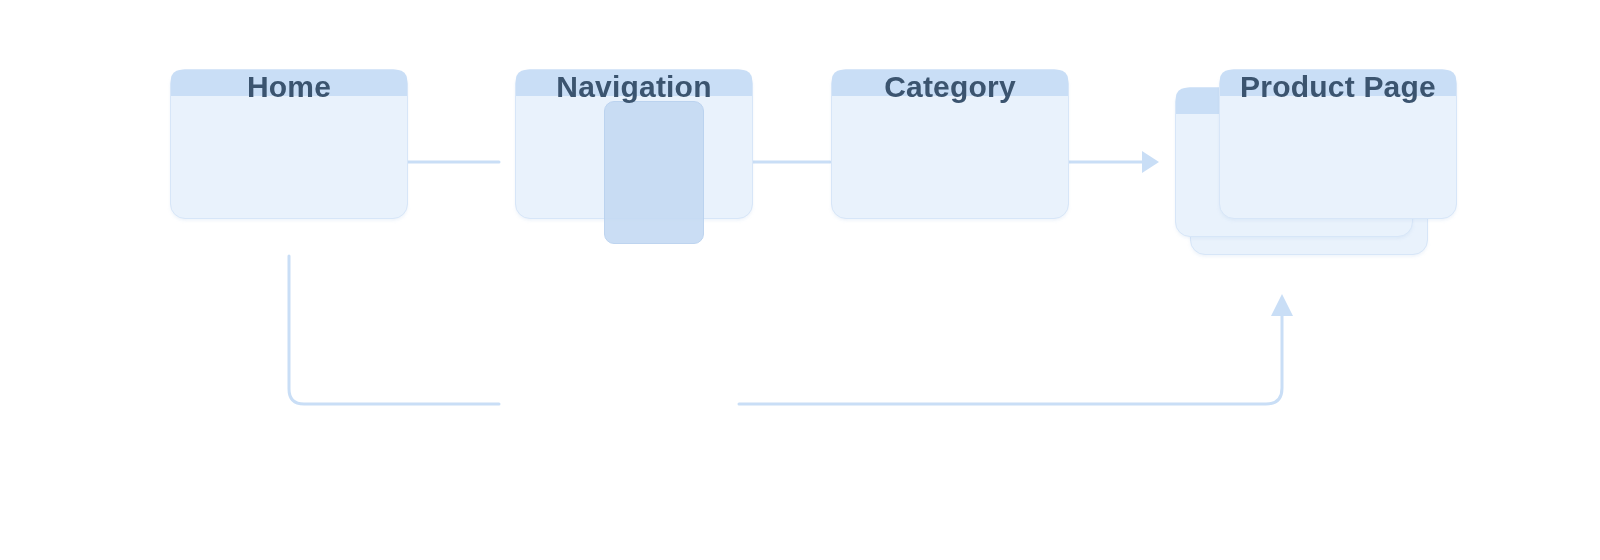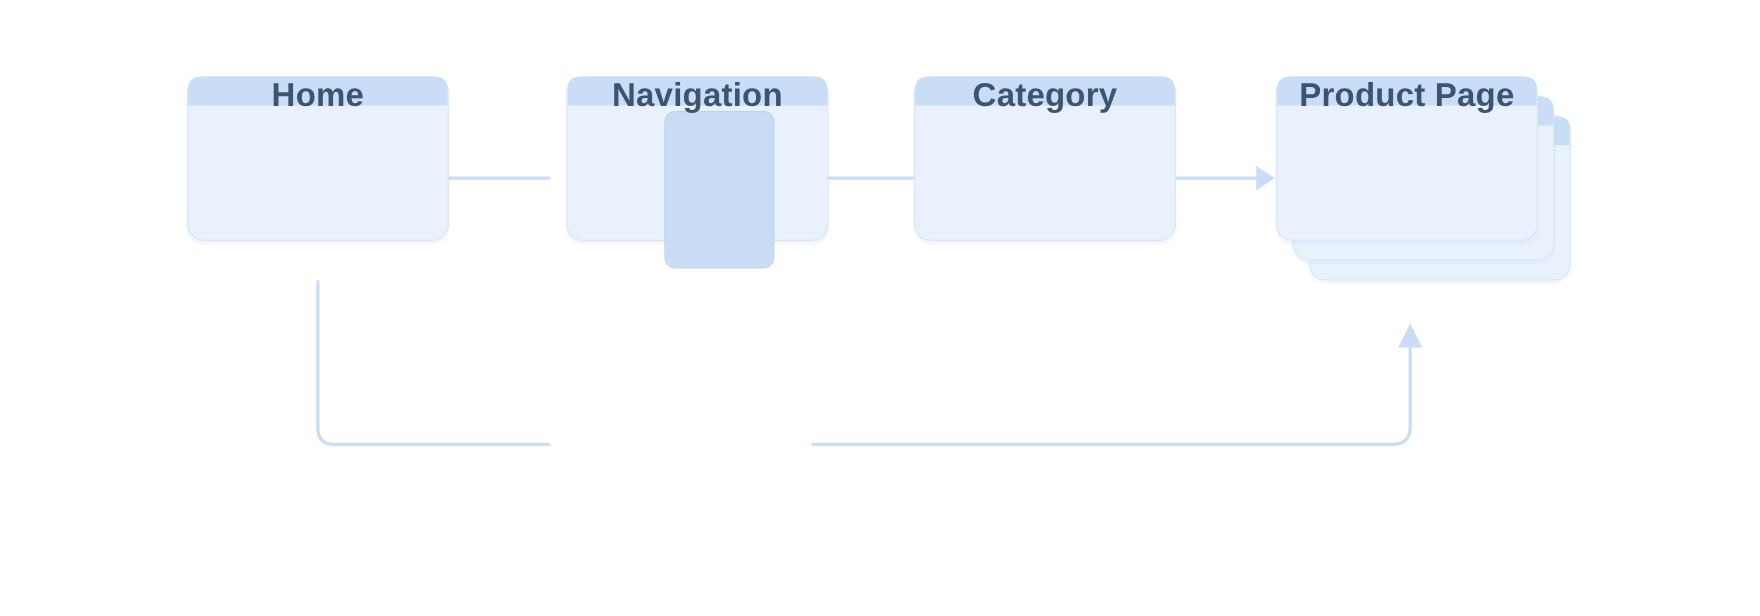--- a/index.html
+++ b/index.html
@@ -69,21 +69,21 @@
     border:1px solid var(--nav-highlight-border);
     border-radius:10px;
     box-sizing:border-box;
     opacity:0.9;
     z-index:1;
   }
   #card-home{left:170px;top:69px;}
   #card-navigation{left:492px;top:69px;margin-left:23px;}
   #card-category{left:831px;top:69px;}
   #card-search{left:500px;top:306px;}
-  #card-product-1{left:1160px;top:69px;}
+  #card-product-1{left:1219px;top:69px;}
   #card-product-2{left:1175px;top:87px;z-index:1;}
   #card-product-3{left:1190px;top:105px;z-index:0;}
 </style>
 </head>
 <body>
 
 <div class="canvas">
 
   <svg class="edges-layer" width="1600" height="560" viewBox="0 0 1600 560">
     <path class="edge" d="M408 162 H499"></path>

